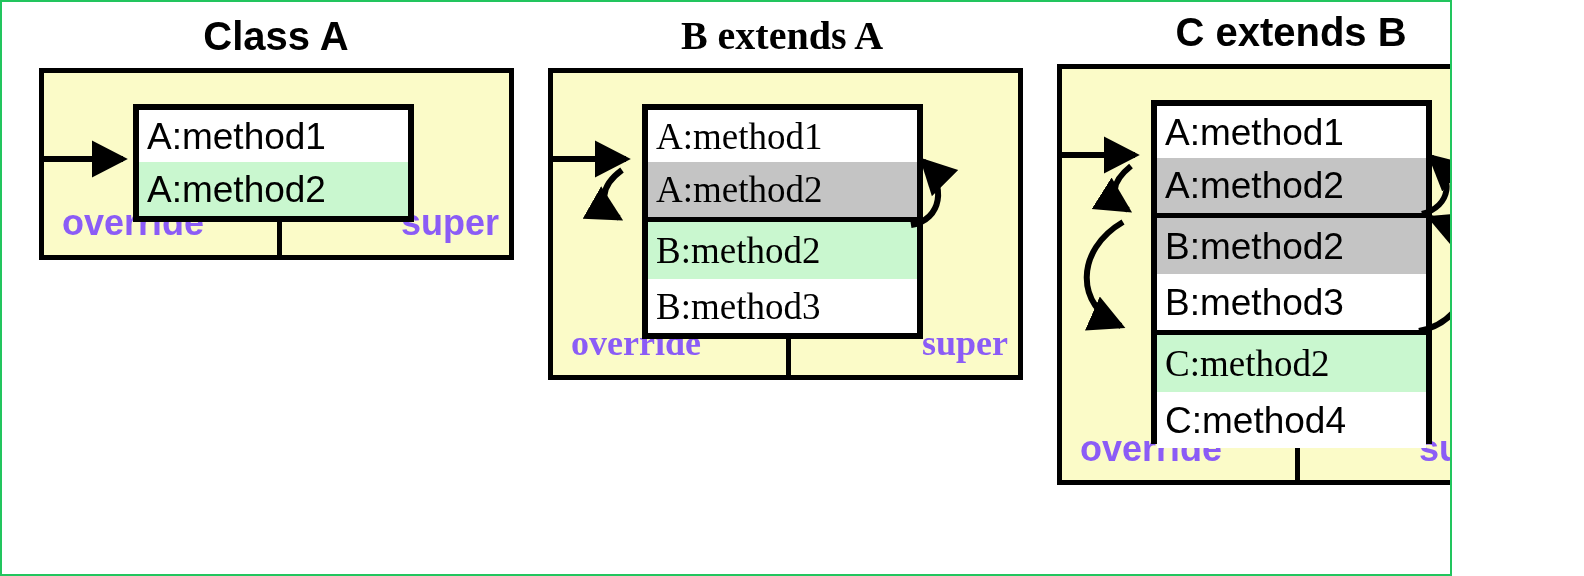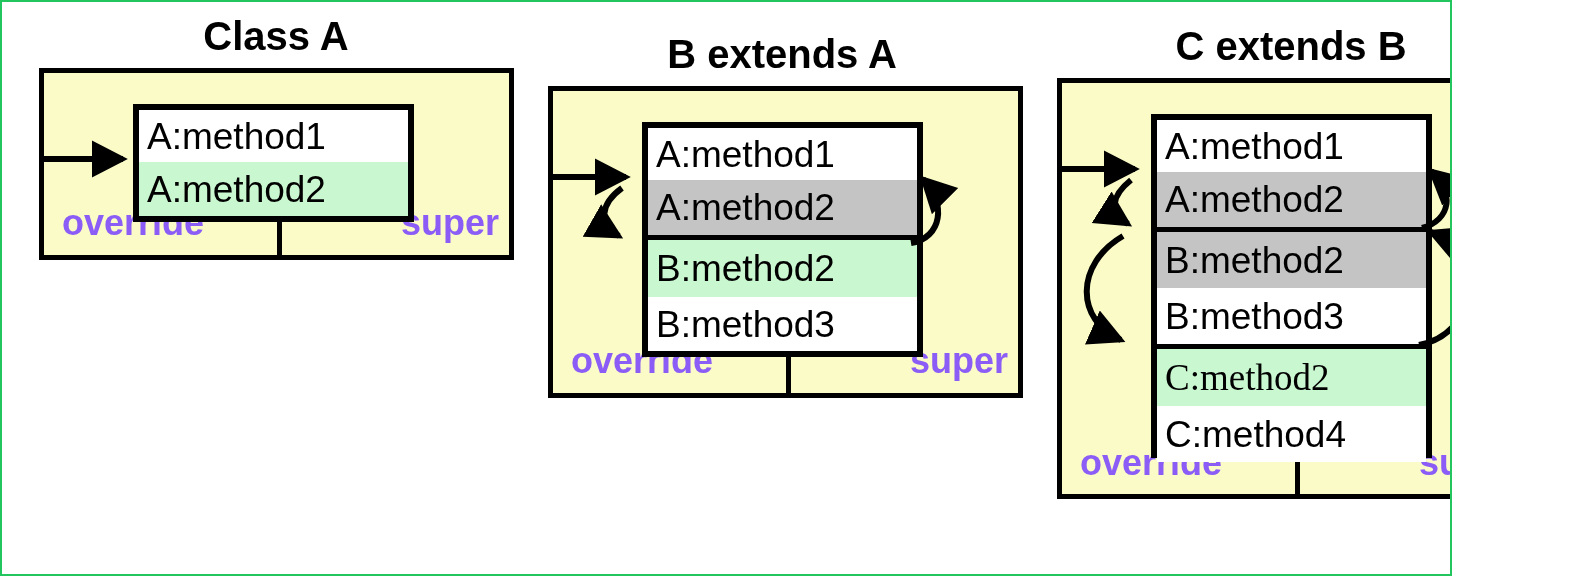--- a/index.html
+++ b/index.html
@@ -107,21 +107,21 @@
       </defs>
       <path d="M26,149 L107,149" stroke="#000" stroke-width="6" fill="none" marker-end="url(#ahA)"></path>
     </svg>
 
     <div class="methods" style="left:117px; top:54px; width:281px; height:118px;">
       <div class="mrow" style="height:52px;">A:method1</div>
       <div class="mrow hl-green" style="height:54px;">A:method2</div>
     </div>
   </div>
 
-  <div class="panel" style="left:520px; top:26px; width:520px; height:390px;">
+  <div class="panel" style="left:520px; top:8px; width:520px; height:390px;font-family:Liberation Serif, serif;">
 
     <div class="panel-title" style="top:6px; left:10px; width:500px;">B extends A</div>
 
     <div class="outer" style="left:26px; top:58px; width:475px; height:312px;"></div>
     <div class="outer-split" style="left:264px; top:286px; width:5px; height:84px;"></div>
 
     <div class="zone-label left" style="left:49px; top:315px; width:205px;">override</div>
     <div class="zone-label right" style="left:279px; top:315px; width:207px;">super</div>
 
     <svg class="arrows" width="520" height="390" viewBox="0 0 520 390">
@@ -136,21 +136,21 @@
     </svg>
 
     <div class="methods" style="left:120px; top:54px; width:281px; height:235px;">
       <div class="mrow" style="height:52px;">A:method1</div>
       <div class="mrow hl-gray sep-below" style="height:55px;">A:method2</div>
       <div class="mrow hl-green" style="height:57px;margin-top:5px;">B:method2</div>
       <div class="mrow" style="height:54px;">B:method3</div>
     </div>
   </div>
 
-  <div class="panel" style="left:1029px; top:18px; width:545px; height:500px;">
+  <div class="panel" style="left:1029px; top:4px; width:545px; height:500px;">
 
     <div class="panel-title" style="top:6px; left:10px; width:500px;">C extends B</div>
 
     <div class="outer" style="left:26px; top:58px; width:475px; height:421px;"></div>
     <div class="outer-split" style="left:264px; top:395px; width:5px; height:84px;"></div>
 
     <div class="zone-label left" style="left:49px; top:425px; width:205px;">override</div>
     <div class="zone-label right" style="left:279px; top:425px; width:207px;">super</div>
 
     <svg class="arrows" width="545" height="500" viewBox="0 0 545 500">

